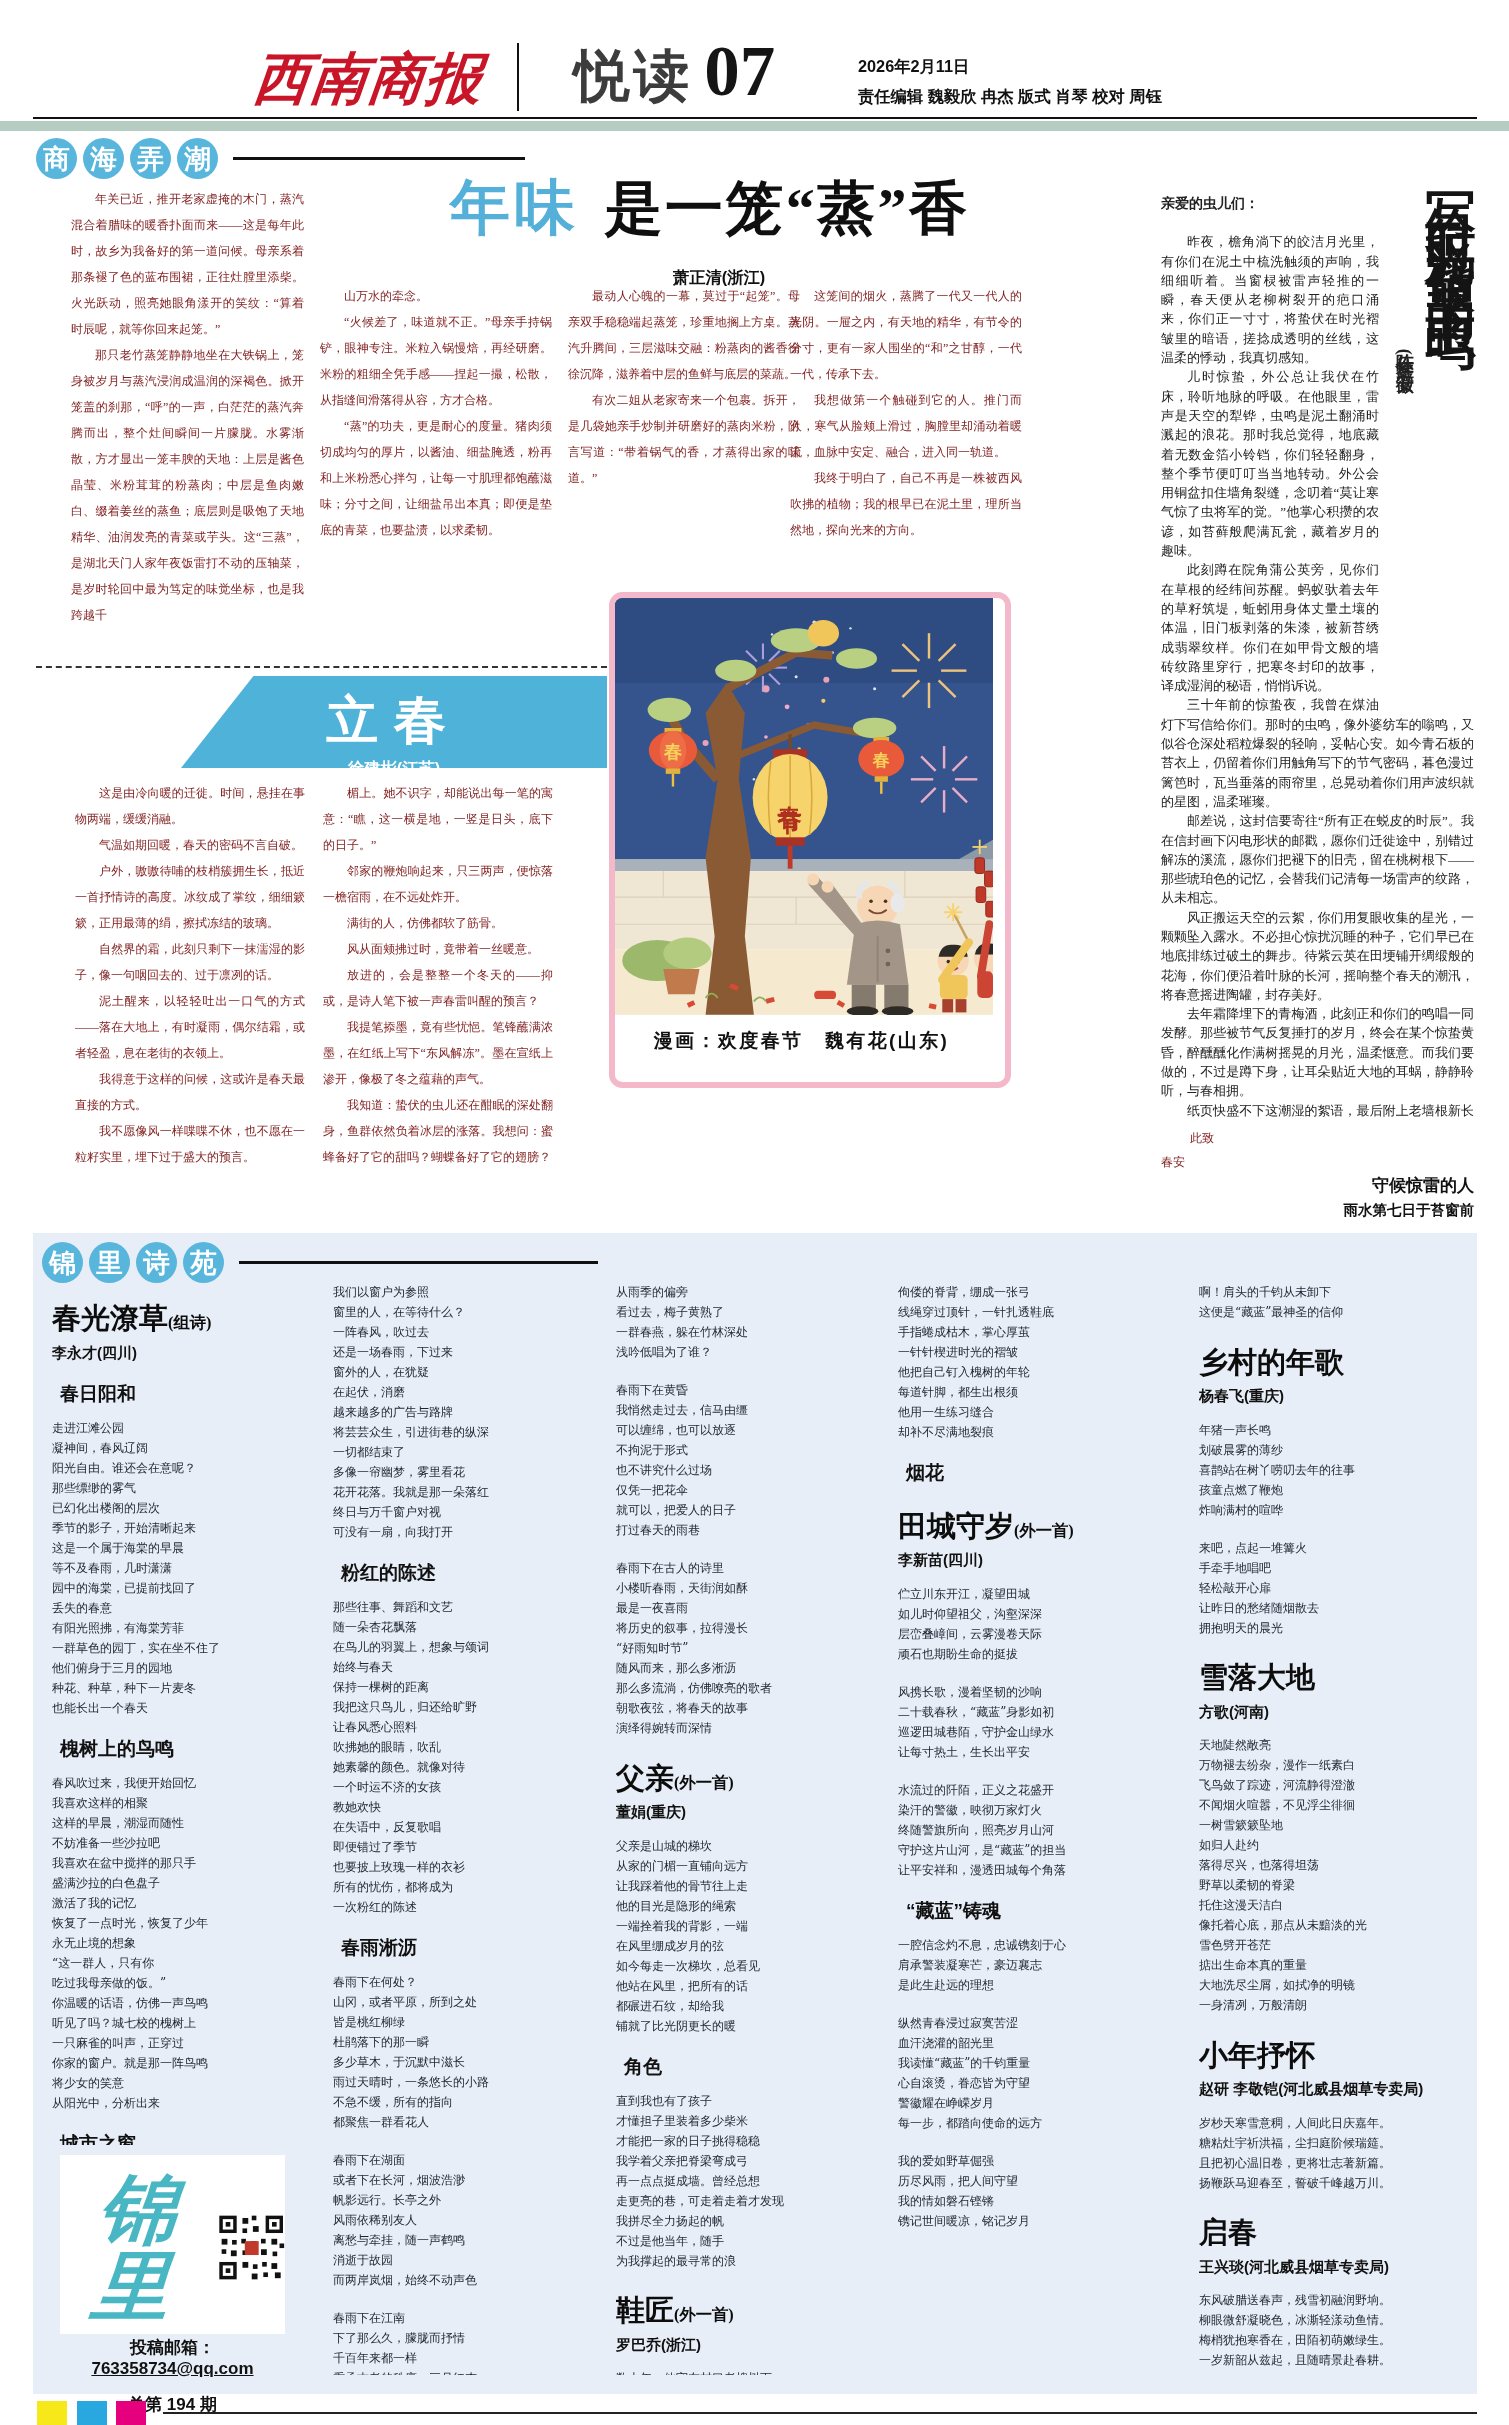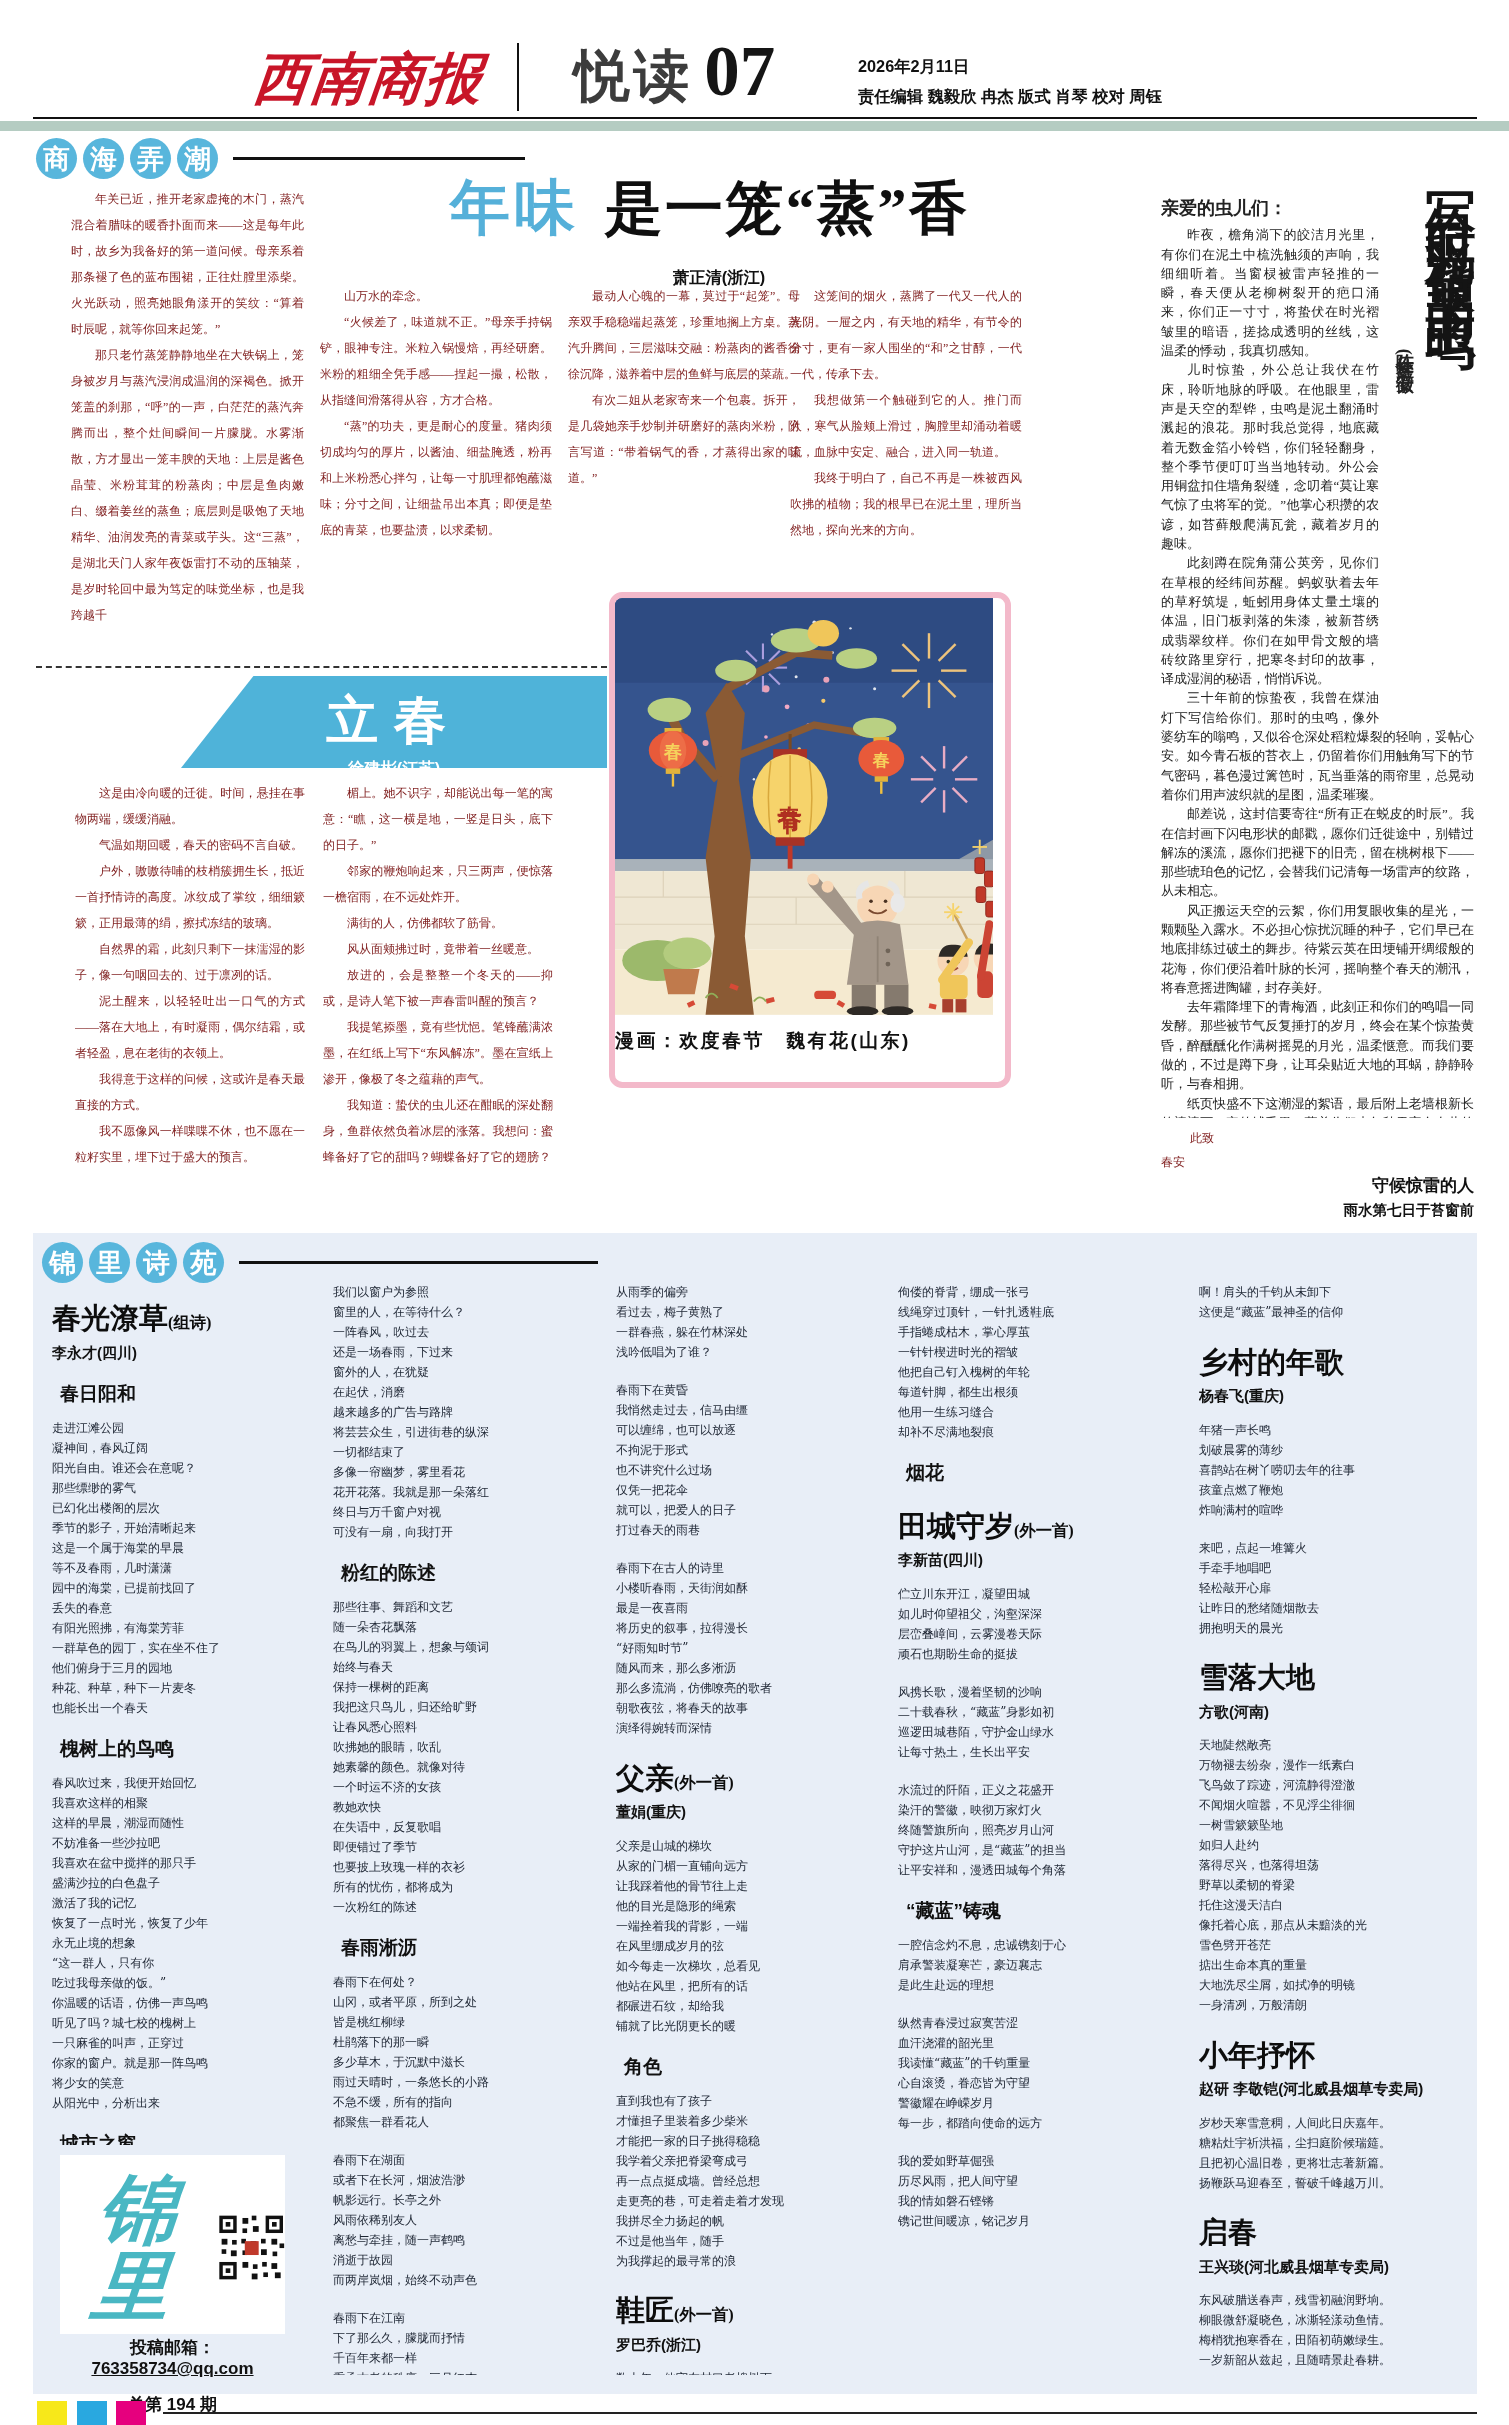--- a/index.html
+++ b/index.html
@@ -27,30 +27,30 @@
   .a1-accent{font-family:"Liberation Sans",sans-serif;font-weight:bold;font-size:60px;color:#55b0d9;letter-spacing:4.8px;}
   .a1-main{font-family:"Liberation Serif",serif;font-weight:bold;font-size:58px;color:#0f0f0f;letter-spacing:2.4px;margin-left:25px;}
   .byline{font-family:"Liberation Sans",sans-serif;font-weight:bold;font-size:16.3px;color:#111;}
   .dashed-rule{border-top:2.4px dashed #333;}
   .lichun-banner{background:#4fb3d9;clip-path:polygon(17% 0,100% 0,100% 100%,0 100%);
                  color:#fff;text-align:center;}
   .lichun-title{font-family:"DejaVu Serif",serif;font-weight:bold;font-size:52px;letter-spacing:15.7px;margin-top:10px;}
   .lichun-author{font-family:"Liberation Sans",sans-serif;font-weight:bold;font-size:16.3px;margin-top:2.4px;}
   
   .letter-body{font-size:13px;line-height:19.3px;color:#222;overflow:hidden;}
-  .letter-body .salut{font-weight:bold;text-indent:0;font-family:Liberation Sans, sans-serif;font-size:18px;margin-bottom:7px;}
+  .letter-body .salut{font-weight:bold;text-indent:0;font-family:Liberation Mono, monospace;font-size:14px;margin-bottom:18px;}
   .lt-spacer{float:right;width:95px;height:532px;}
   .vert{writing-mode:vertical-rl;}
   .letter-vtitle{font-family:"Liberation Serif",serif;font-weight:bold;font-size:50px;color:#141414;letter-spacing:14.5px;}
   .letter-vauthor{font-family:"Liberation Serif",serif;font-weight:bold;font-size:18px;color:#222;letter-spacing:3.6px;}
   .sig{font-family:"Liberation Sans",sans-serif;font-weight:bold;text-align:right;color:#111;}
   
   .cartoon-frame{border:6px solid #f3b9ca;border-radius:13.3px;background:#fff;overflow:hidden;}
   .cartoon-caption{font-family:"Liberation Sans",sans-serif;font-weight:bold;font-size:19px;color:#111;
-                   text-align:left;padding:11px 17px 0 0;letter-spacing:2.4px;}
+                   text-align:center;padding:11px 17px 0 0;letter-spacing:2.4px;}
   
   .poetry-panel{background:#e8eef7;}
   .pcol{overflow:hidden;}
   .plines{font-family:"DejaVu Serif",serif;font-size:12px;line-height:20px;color:#1d2533;}
   .stanza{margin-bottom:18px;}
   .ptitle{font-family:"Liberation Sans",sans-serif;font-weight:bold;font-size:19px;color:#111;margin:18px 8px 11px;}
   .gtitle{font-family:"Liberation Serif",serif;font-weight:bold;font-size:29px;color:#0d0d0d;}
   .gsuffix{font-family:"Liberation Serif",serif;font-weight:bold;font-size:16.3px;color:#0d0d0d;}
   .gauthor{font-family:"Liberation Sans",sans-serif;font-weight:bold;font-size:15px;color:#111;margin:4.8px 0 13.3px;}
   .ghead{margin-top:20.5px;}

